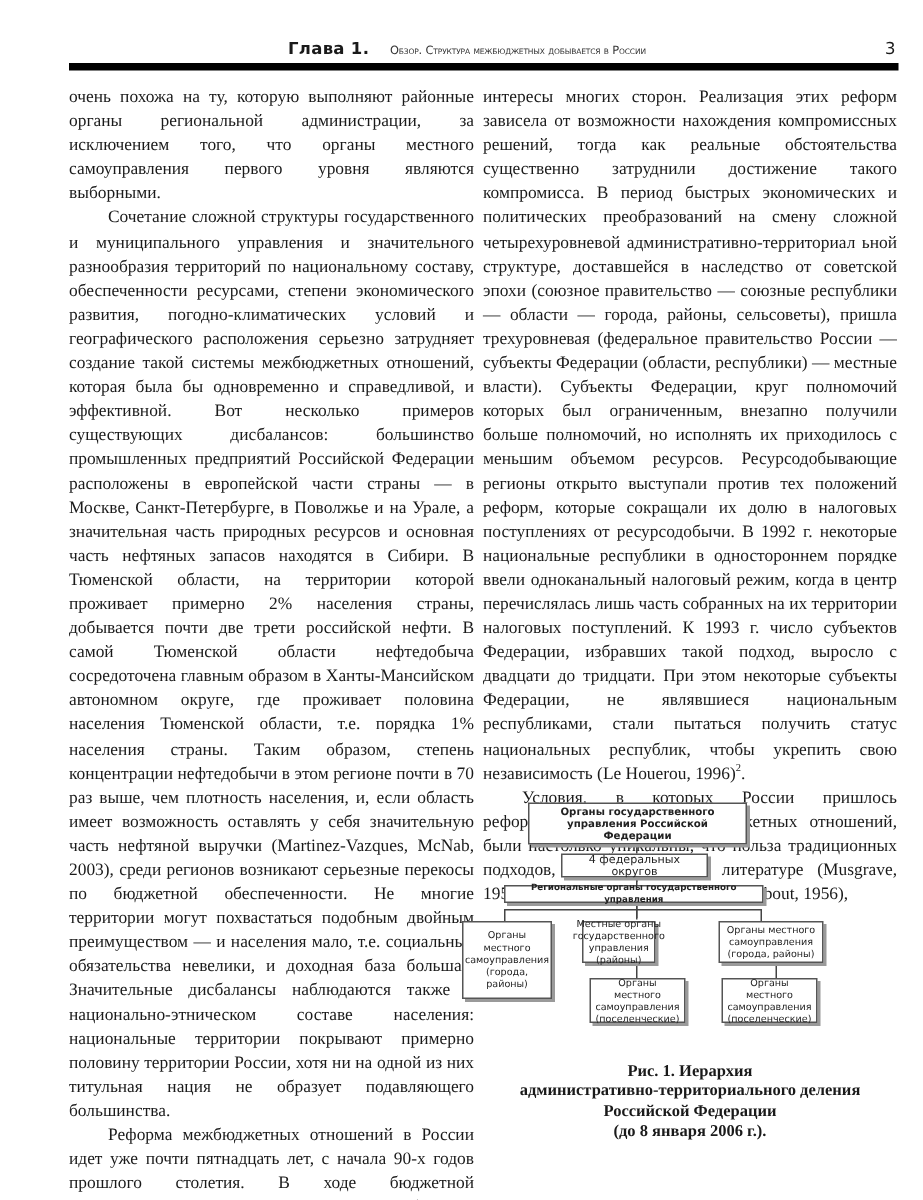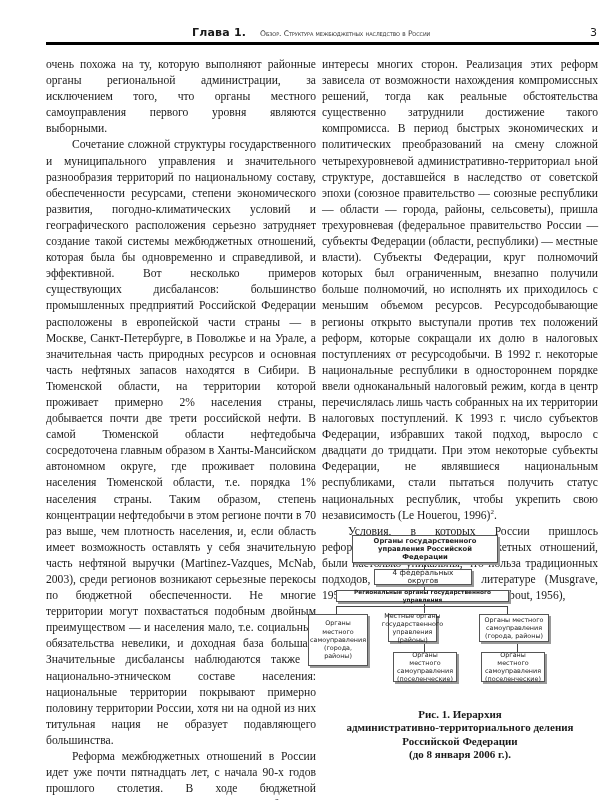--- a/index.html
+++ b/index.html
@@ -1,38 +1,38 @@
 <!DOCTYPE html>
 <html><head>
 <meta charset="utf-8">
 <style>
   html, body { margin: 0; padding: 0; background: #ffffff; }
   body { width: 615px; height: 800px; position: relative; overflow: hidden; color: #1a1a1a; }
-  .header { position: absolute; left: 46px; top: 24px; width: 553px; height: 18px; border-bottom: 3px solid #000000; }
+  .header { position: absolute; left: 46px; top: 24px; width: 553px; height: 18px; border-bottom: 5px solid #000000; }
   .header .chap { position: absolute; left: 146px; top: 2px; font-family: "DejaVu Sans", sans-serif; font-size: 11px; font-weight: bold; letter-spacing: 0.2px; }
   .header .title { position: absolute; left: 214px; top: 5px; font-family: "DejaVu Sans", sans-serif; font-size: 7.6px; font-variant: small-caps; letter-spacing: -0.1px; color: #333; }
   .header .pno { position: absolute; right: 2px; top: 2px; font-family: "DejaVu Sans", sans-serif; font-size: 11px; }
   .col { position: absolute; top: 57px; font-family: "Liberation Serif", serif; font-size: 11.6px; line-height: 16.1px; text-align: justify; }
   .col.left { left: 46px; width: 270px; }
   .col.right { left: 322px; width: 276px; }
   .col p { margin: 0; hyphens: manual; }
   .col p.ind { text-indent: 26px; }
   sup { font-size: 7px; line-height: 0; }
   .fig { position: absolute; left: 304px; top: 530px; width: 280px; height: 180px; }
   .box { position: absolute; border: 1px solid #555; background: #fff; font-family: "DejaVu Sans", sans-serif; font-size: 6.4px; line-height: 8.2px; text-align: center; color: #222; display: flex; align-items: center; justify-content: center; box-sizing: border-box; padding: 1px 2px; box-shadow: 2px 2px 0 #9a9a9a; }
   .box.bold { font-weight: bold; }
   .line { position: absolute; background: #444; }
   .caption { position: absolute; left: 325px; top: 708px; width: 270px; text-align: center; font-family: "Liberation Serif", serif; font-weight: bold; font-size: 11px; line-height: 13.4px; }
 </style>
 </head>
 <body>
 
 <div class="header">
   <span class="chap">Глава 1.</span>
-  <span class="title">Обзор. Структура межбюджетных наследство в России</span>
+  <span class="title">Обзор. Структура межбюджетных добывается в России</span>
   <span class="pno">3</span>
 </div>
 
 <div class="col left">
   <p>очень похожа на ту, которую выполняют районные органы региональной администрации, за исключением того, что органы местного самоуправления первого уровня являются выборными.</p>
   <p class="ind">Сочетание сложной структуры государственного и муниципального управления и значительного разнообразия территорий по национальному составу, обеспеченности ресурсами, степени экономического развития, погодно-климатических условий и географического расположения серьезно затрудняет создание такой системы межбюджетных отношений, которая была бы одновременно и справедливой, и эффективной. Вот несколько примеров существующих дисбалансов: большинство промышленных предприятий Российской Федерации расположены в европейской части страны — в Москве, Санкт-Петербурге, в Поволжье и на Урале, а значительная часть природных ресурсов и основная часть нефтяных запасов находятся в Сибири. В Тюменской области, на территории которой проживает примерно 2% населения страны, добывается почти две трети российской нефти. В самой Тюменской области нефтедобыча сосредоточена главным образом в Ханты-Мансийском автономном округе, где проживает половина населения Тюменской области, т.е. порядка 1% населения страны. Таким образом, степень концентрации нефтедобычи в этом регионе почти в 70 раз выше, чем плотность населения, и, если область имеет возможность оставлять у себя значительную часть нефтяной выручки (Martinez-Vazques, McNab, 2003), среди регионов возникают серьезные перекосы по бюджетной обеспеченности. Не многие территории могут похвастаться подобным двойным преимуществом — и населения мало, т.е. социальные обязательства невелики, и доходная база большая. Значительные дисбалансы наблюдаются также в национально-этническом составе населения: национальные территории покрывают примерно половину территории России, хотя ни на одной из них титульная нация не образует подавляющего большинства.</p>
   <p class="ind">Реформа межбюджетных отношений в России идет уже почти пятнадцать лет, с начала 90-х годов прошлого столетия. В ходе бюджетной децентрализации в стране произошли большие перемены, хотя не всегда все шло так гладко, как хотелось. Теоретически децентрализация должна была привести к укреплению макроэкономической стабильности и улучшению межбюджетных отношений, однако в ходе осуществления реформ возникали значительные трудности. Некоторые из них были обусловлены самой природой реформ, затрагивавших</p>
 </div>
 
 <div class="col right">

